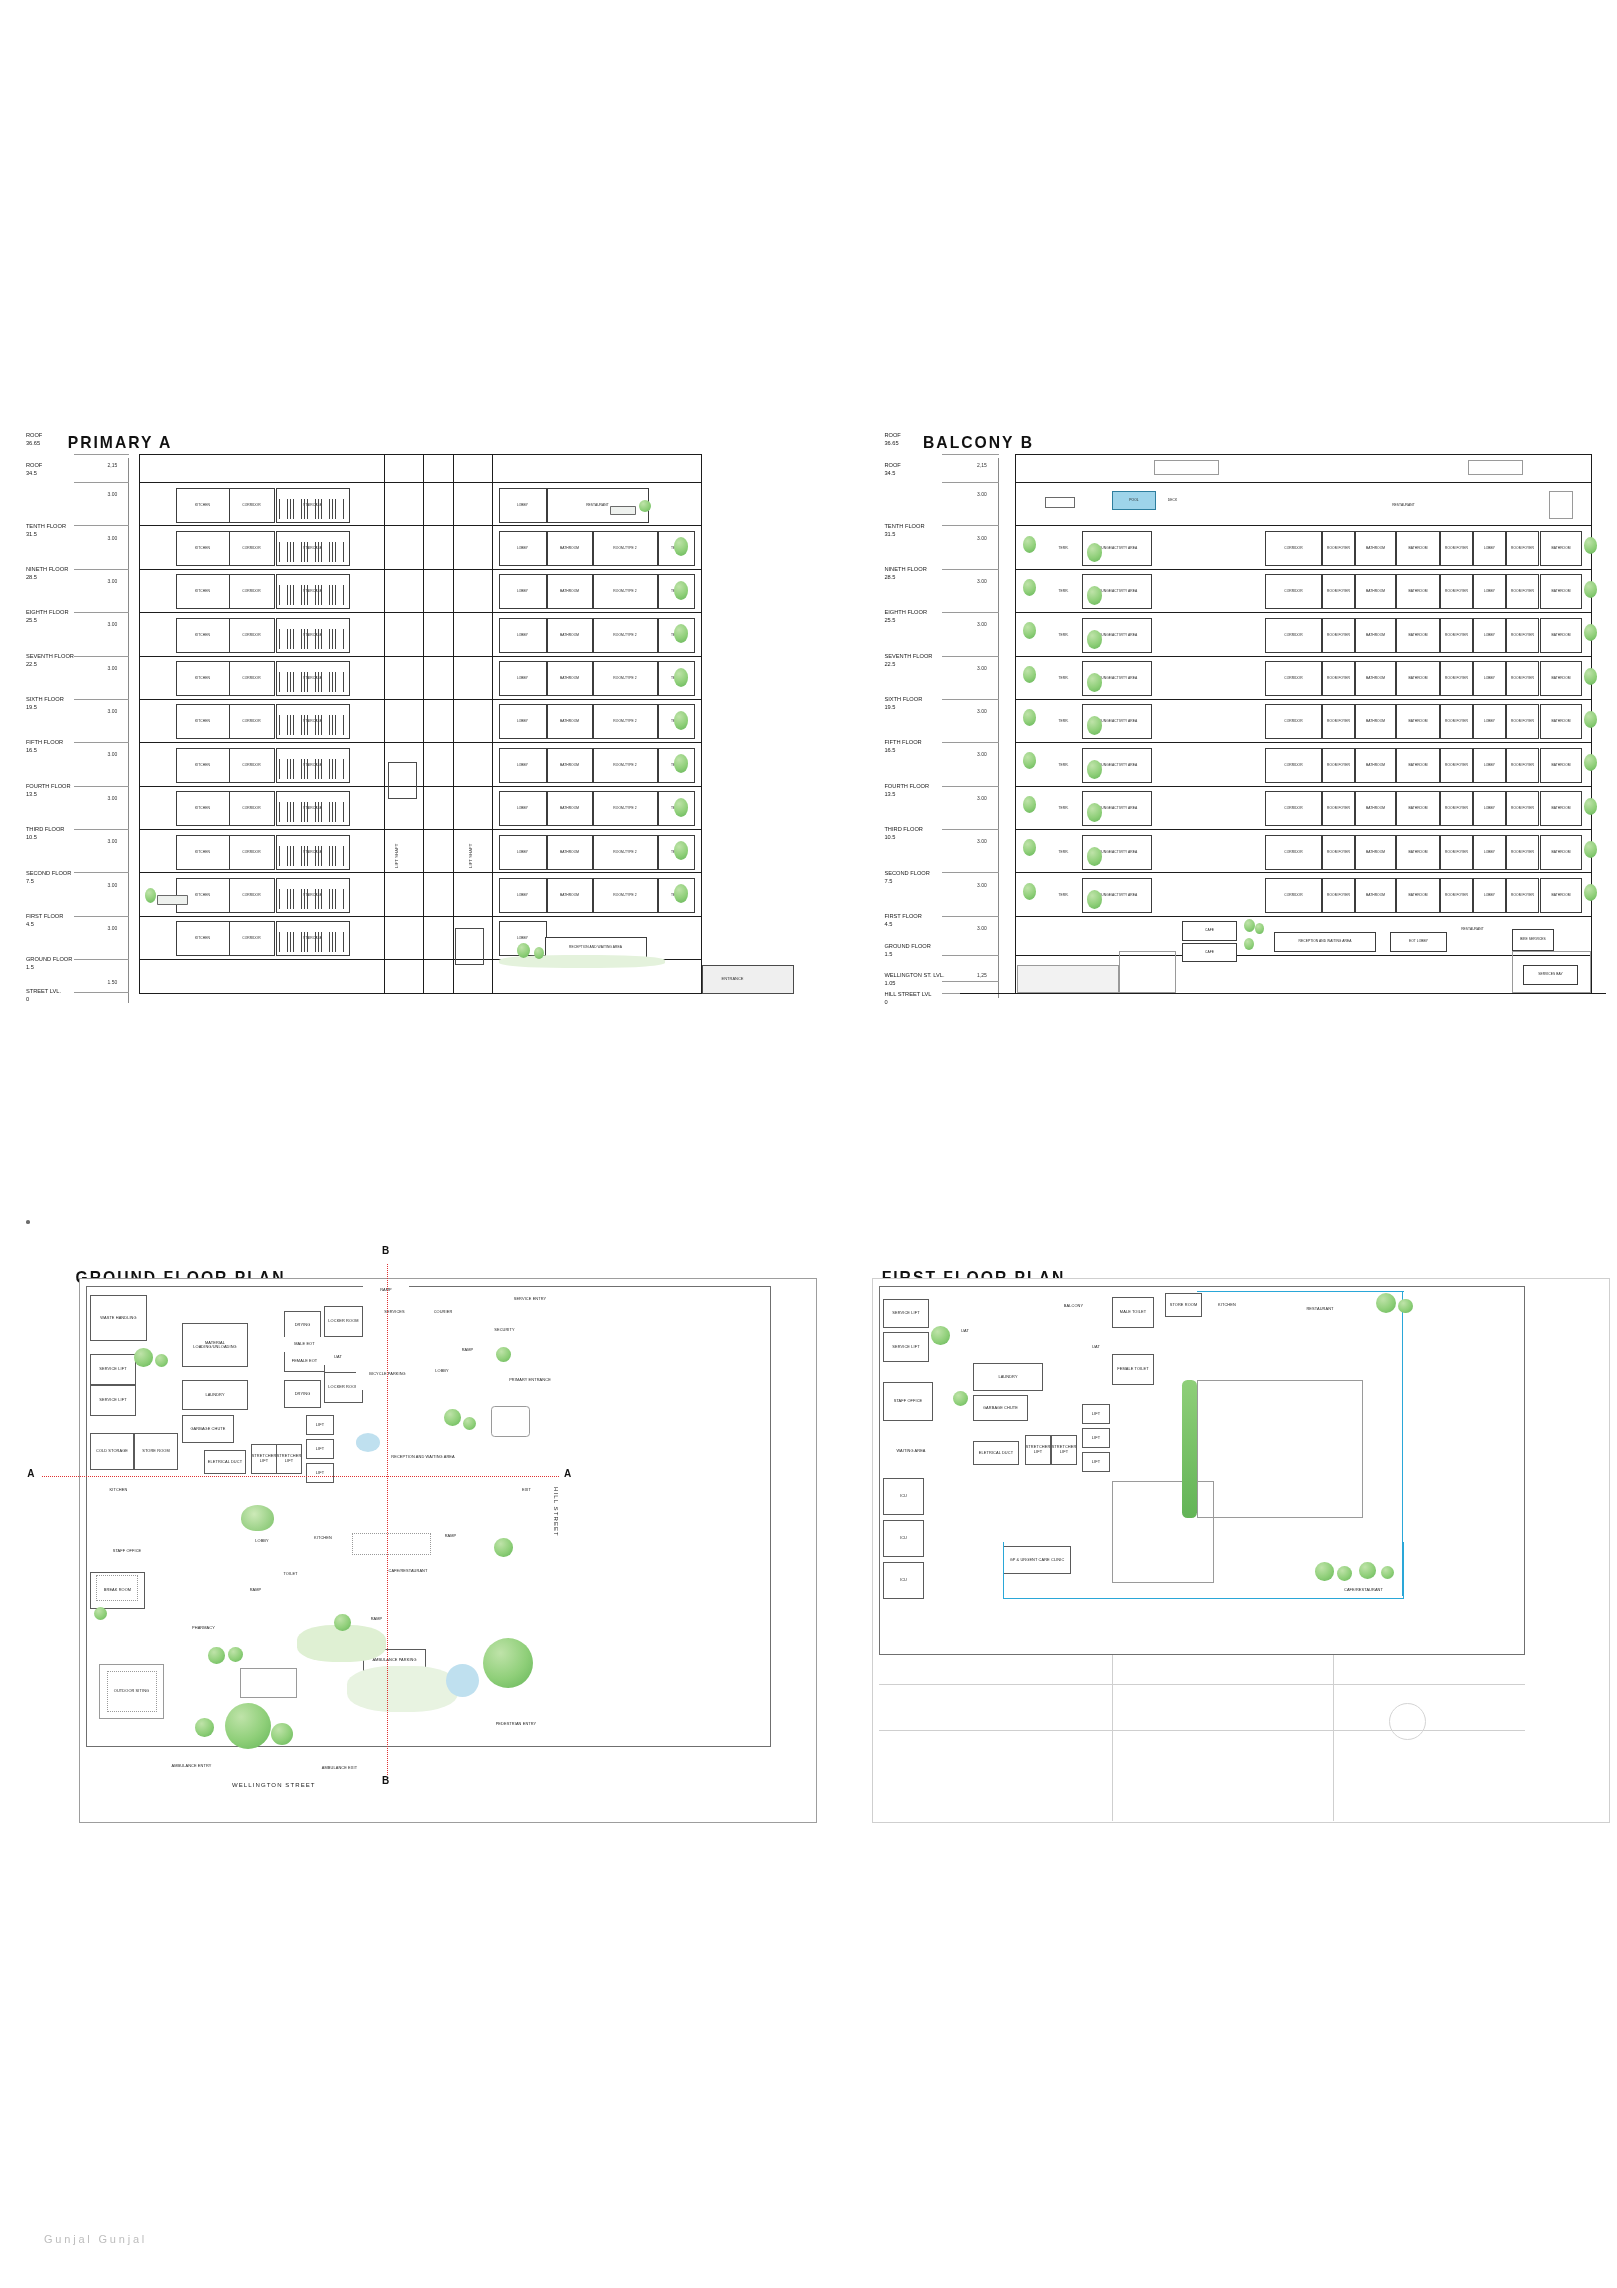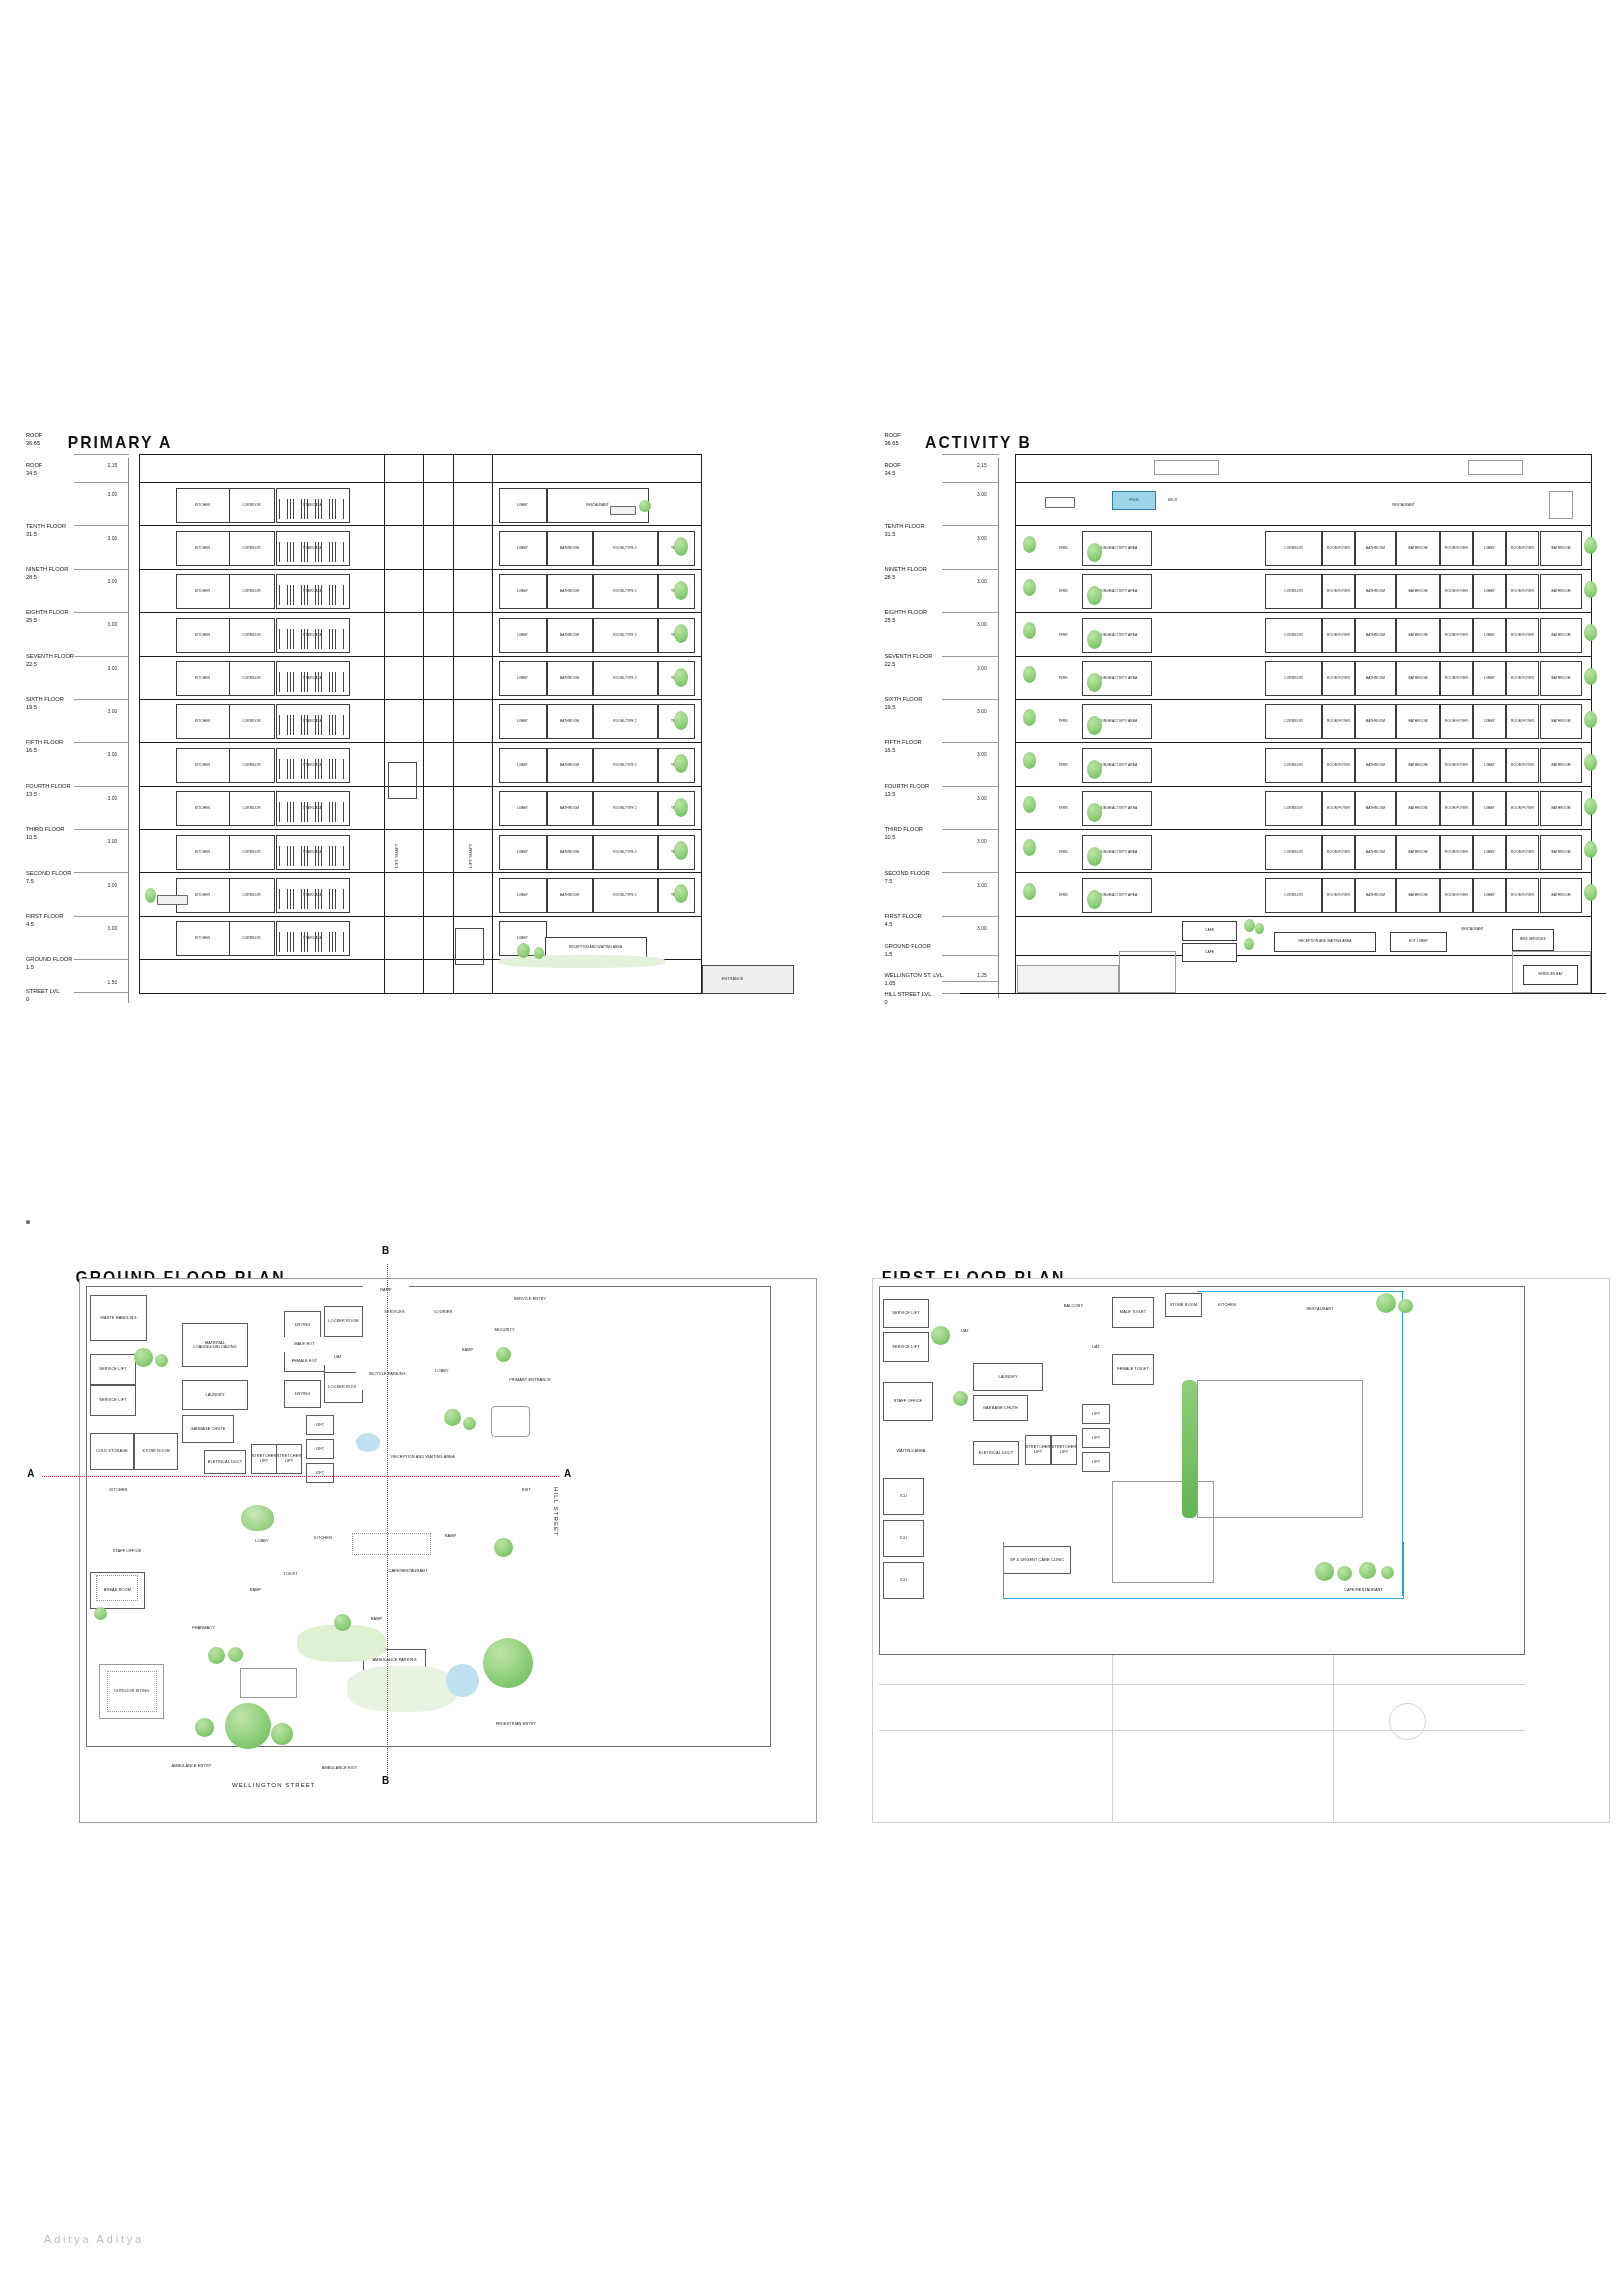--- a/index.html
+++ b/index.html
@@ -547,21 +547,21 @@
     <div class="cell" style="left:305px; top:509px; width:55px; height:18.5px;">CAFE</div>
     <div class="cell" style="left:646px; top:531px; width:55px; height:20px;">SERVICES BAY</div>
     <div class="boxlite" style="left:635px; top:517px; width:79px; height:42px;"></div>
     <div class="boxlite" style="left:140px; top:531px; width:102px; height:28px; background:#f2f2f2;"></div>
     <div class="boxlite" style="left:242px; top:517px; width:57px; height:42px;"></div>
 
     <div class="tree" style="left:367px; top:485px; width:11px; height:13px;"></div>
     <div class="tree" style="left:378px; top:489px; width:9.2px; height:11px;"></div>
     <div class="tree" style="left:367px; top:504px; width:10px; height:12px;"></div>
 
-    <div class="cap" style="left:305px; top:600px; width:203px;">ACTIVITY B</div>
+    <div class="cap" style="left:305px; top:600px; width:203px;">BALCONY B</div>
   </div>
 
   <div class="sec" style="left:42px; top:1269px; width:766px; height:646px;">
 
     <div class="planframe" style="left:37px; top:9.2px; width:738px; height:545px;"></div>
 
     <div class="box" style="left:44px; top:16.6px; width:685px; height:461px; border-color:#6f6f6f;"></div>
 
     <div class="room" style="left:48px; top:26px; width:57px; height:46px;">WASTE HANDLING</div>
     <div class="room" style="left:48px; top:85px; width:46px; height:31px;">SERVICE LIFT</div>
@@ -712,16 +712,16 @@
     <div class="gridline" style="left:44px; top:461px; width:646px; height:0.9px;"></div>
     <div class="gridline" style="left:277px; top:386px; width:0.9px; height:166px;"></div>
     <div class="gridline" style="left:498px; top:386px; width:0.9px; height:166px;"></div>
     <div class="boxlite" style="left:554px; top:434px; width:37px; height:37px; border-radius:50%; border-color:#d4d4d4;"></div>
 
     <div class="cap" style="left:231px; top:581px; width:277px;">FIRST FLOOR PLAN</div>
   </div>
 
   <div class="dotmark" style="left:26px; top:1220px;"></div>
 
-  <div class="credit" style="left:44px; top:2233px;">Aditya Aditya</div>
+  <div class="credit" style="left:44px; top:2233px;">Gunjal Gunjal</div>
 
 </div>
 
 
 </body></html>

